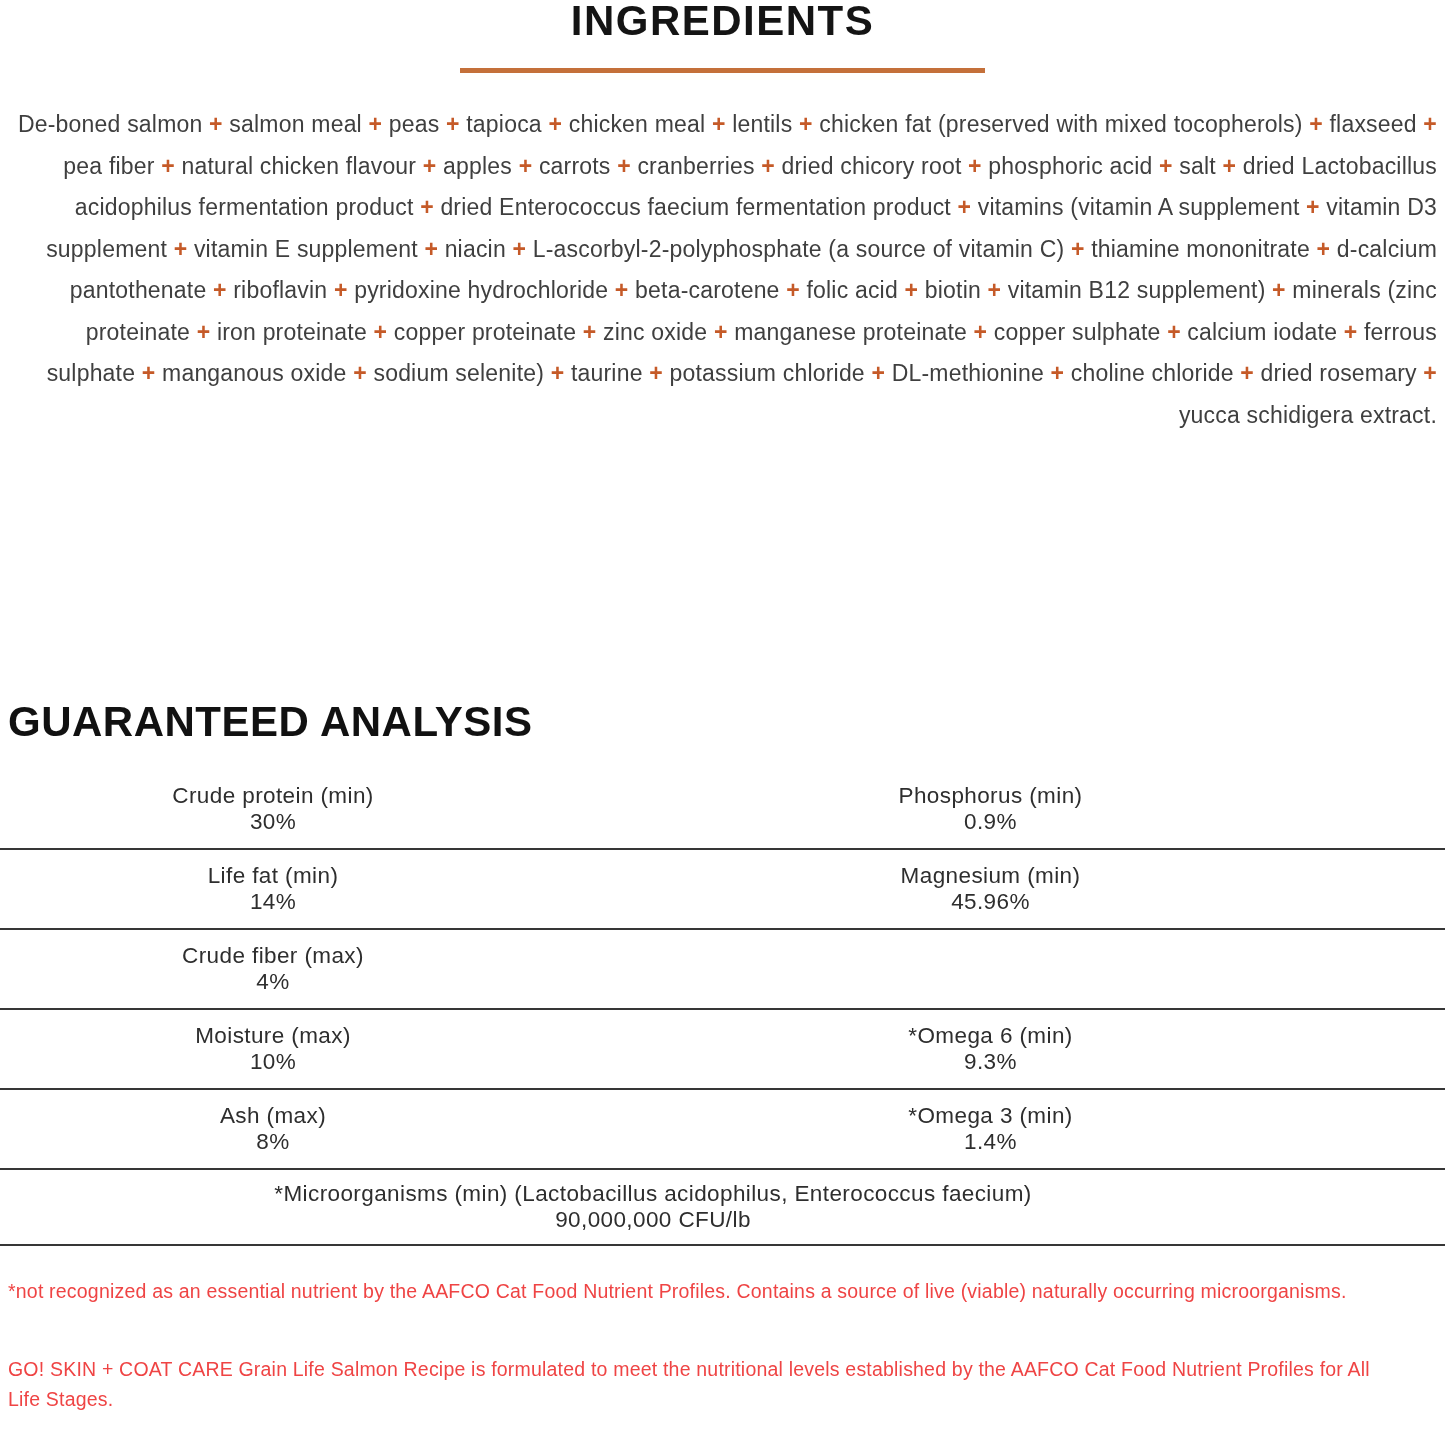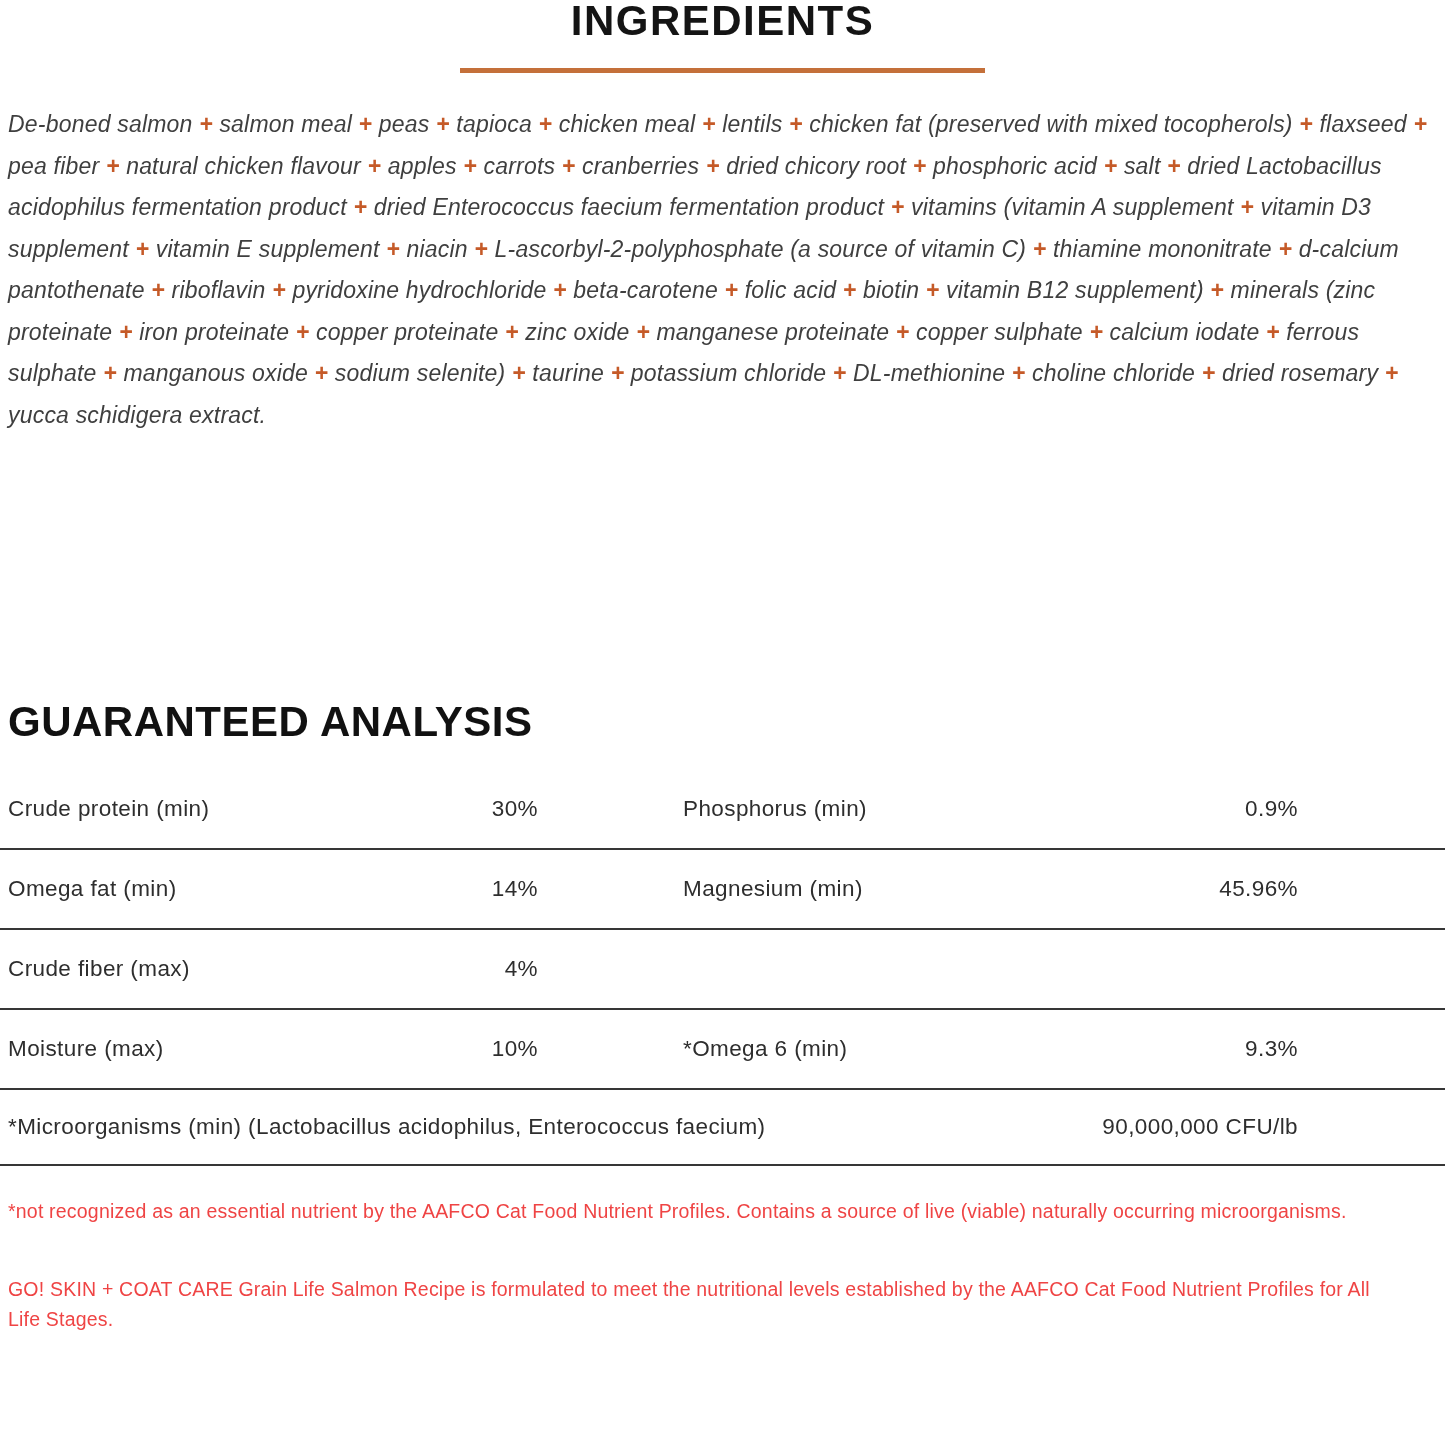--- a/index.html
+++ b/index.html
@@ -27,26 +27,25 @@
   .title-rule {
     width: 525px;
     height: 5px;
     margin: 26px auto 0 auto;
     background: #c4703a;
   }
 
   
   .ing-text {
     margin: 31px 8px 0 8px;
-    text-align: left;
+    text-align: right;
     font-size: 23px;
     line-height: 41.5px;
     letter-spacing: 0.2px;
     color: #3f3f3f;
-    font-style: italic;
   }
   .plus {
     color: #c55a28;
     font-weight: 700;
   }
 
   
   .ga-title {
     margin: 268px 0 0 8px;
     font-size: 42px;
@@ -64,20 +63,21 @@
     align-items: center;
     font-size: 22.5px;
     letter-spacing: 0.4px;
     color: #2e2e2e;
   }
   .ga-row-full { height: 76px; }
   .pair {
     display: flex;
     justify-content: space-between;
     align-items: center;
+    flex-direction: column;
   }
   .pair-left  { margin-left: 8px;  width: 530px; }
   .pair-right { margin-left: 145px; width: 615px; }
   .pair-full  { margin-left: 8px;  width: 1290px; justify-content: space-between; }
 
   
   .footnote {
     margin: 0 45px 0 8px;
     font-size: 19.5px;
     line-height: 30px;
@@ -106,21 +106,21 @@
           <span class="label">Crude protein (min)</span>
           <span class="value">30%</span>
         </div>
         <div class="pair pair-right">
           <span class="label">Phosphorus (min)</span>
           <span class="value">0.9%</span>
         </div>
       </div>
       <div class="ga-row">
         <div class="pair pair-left">
-          <span class="label">Omega fat (min)</span>
+          <span class="label">Life fat (min)</span>
           <span class="value">14%</span>
         </div>
         <div class="pair pair-right">
           <span class="label">Magnesium (min)</span>
           <span class="value">45.96%</span>
         </div>
       </div>
       <div class="ga-row">
         <div class="pair pair-left">
           <span class="label">Crude fiber (max)</span>
@@ -130,20 +130,30 @@
       <div class="ga-row">
         <div class="pair pair-left">
           <span class="label">Moisture (max)</span>
           <span class="value">10%</span>
         </div>
         <div class="pair pair-right">
           <span class="label">*Omega 6 (min)</span>
           <span class="value">9.3%</span>
         </div>
       </div>
+      <div class="ga-row">
+        <div class="pair pair-left">
+          <span class="label">Ash (max)</span>
+          <span class="value">8%</span>
+        </div>
+        <div class="pair pair-right">
+          <span class="label">*Omega 3 (min)</span>
+          <span class="value">1.4%</span>
+        </div>
+      </div>
       <div class="ga-row ga-row-full">
         <div class="pair pair-full">
           <span class="label">*Microorganisms (min) (Lactobacillus acidophilus, Enterococcus faecium)</span>
           <span class="value">90,000,000 CFU/lb</span>
         </div>
       </div>
     </div>
 
   <p class="footnote footnote-1">*not recognized as an essential nutrient by the AAFCO Cat Food Nutrient Profiles. Contains a source of live (viable) naturally occurring microorganisms.</p>
 

